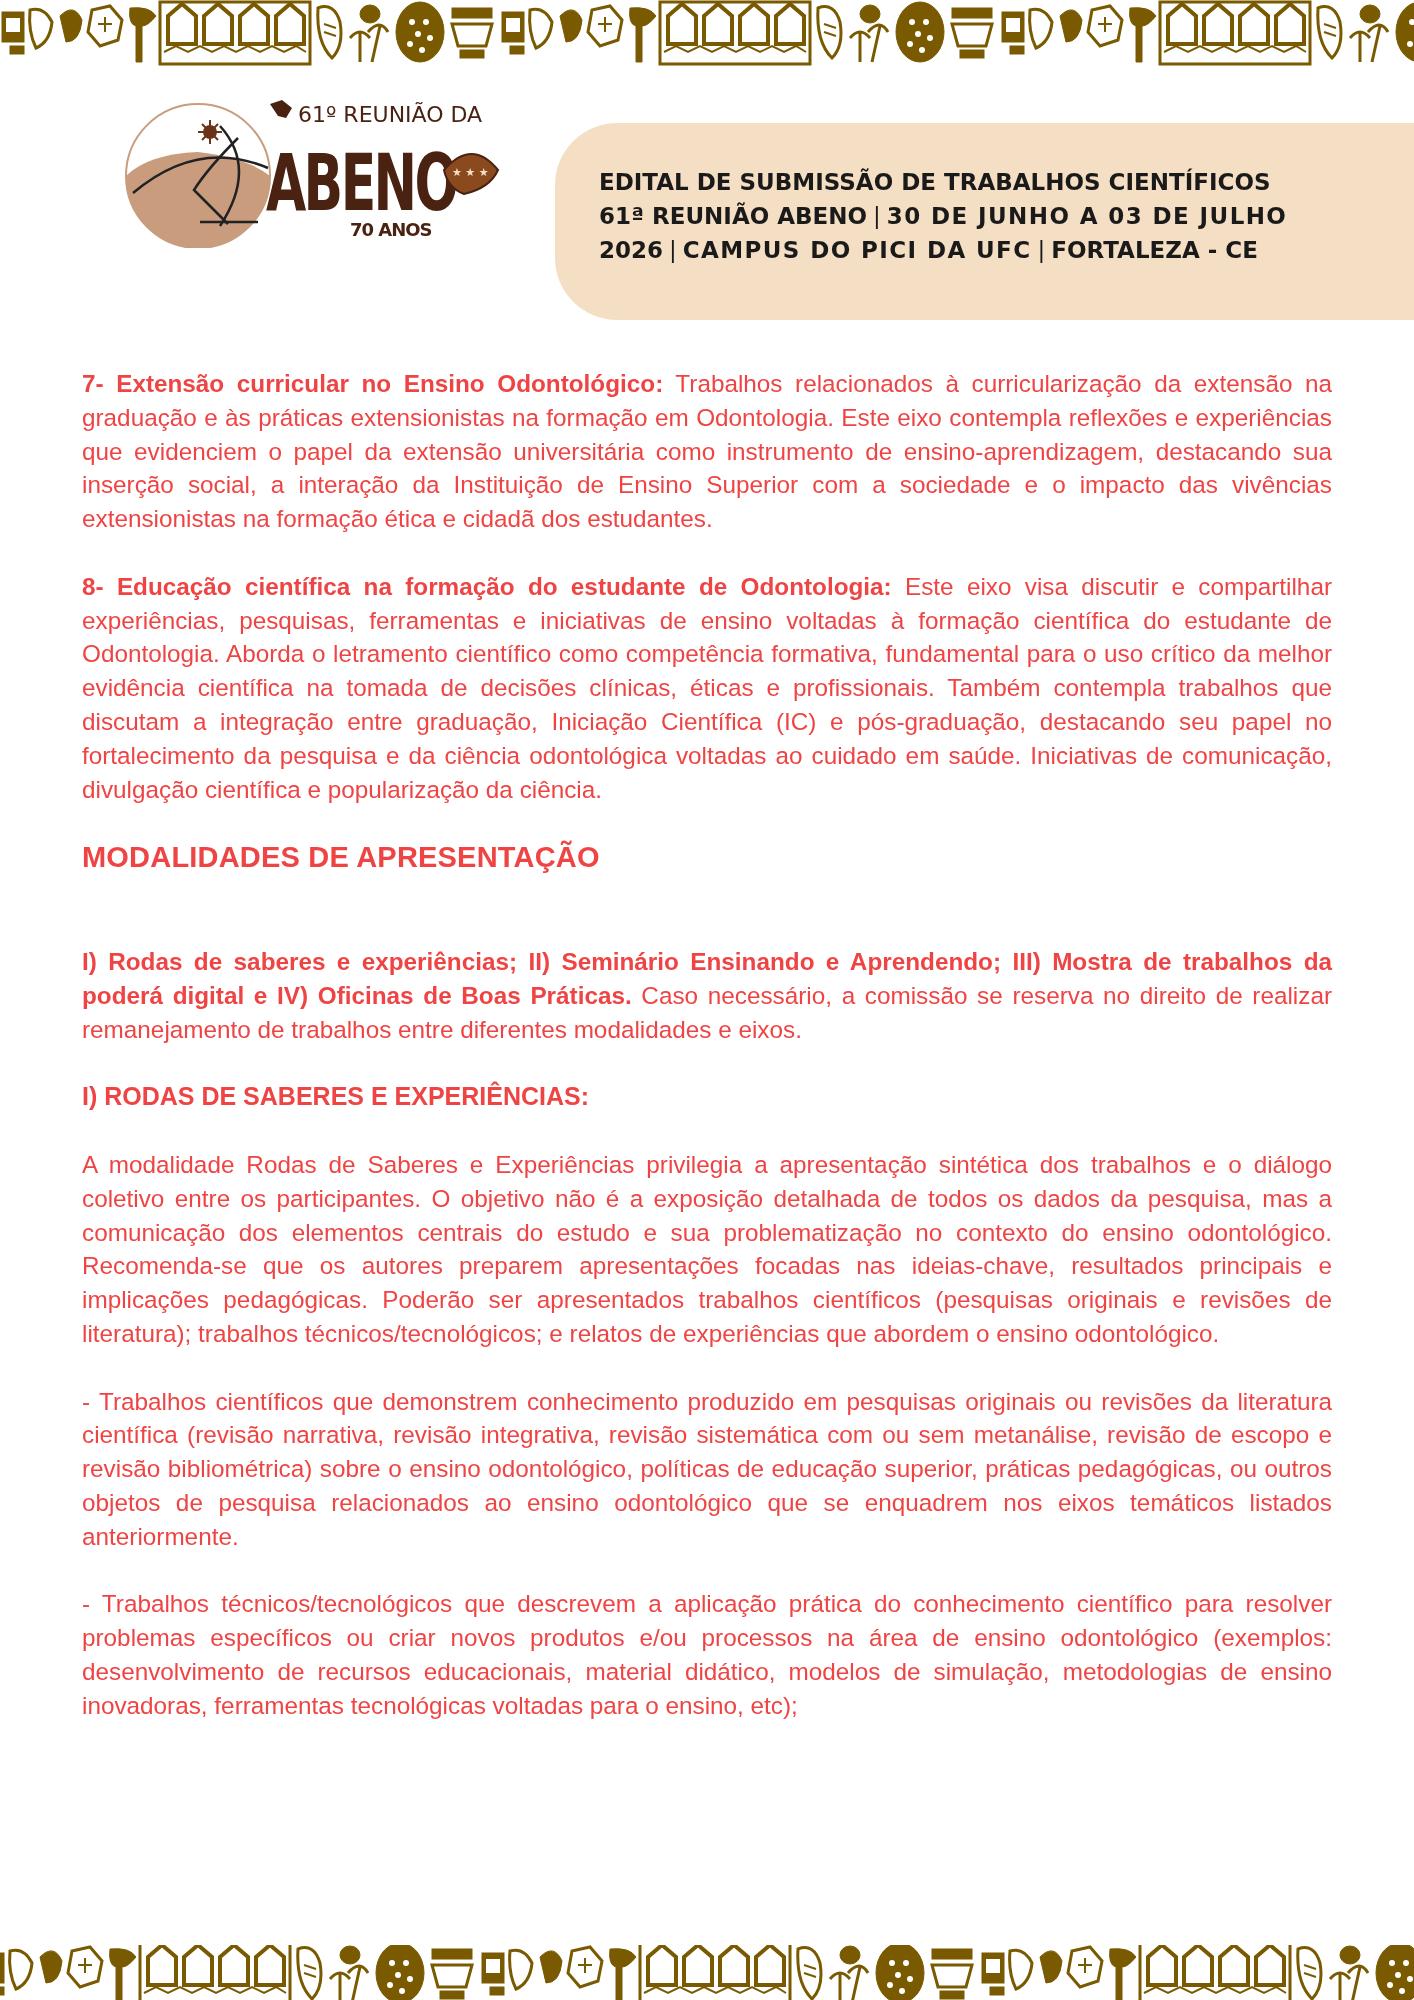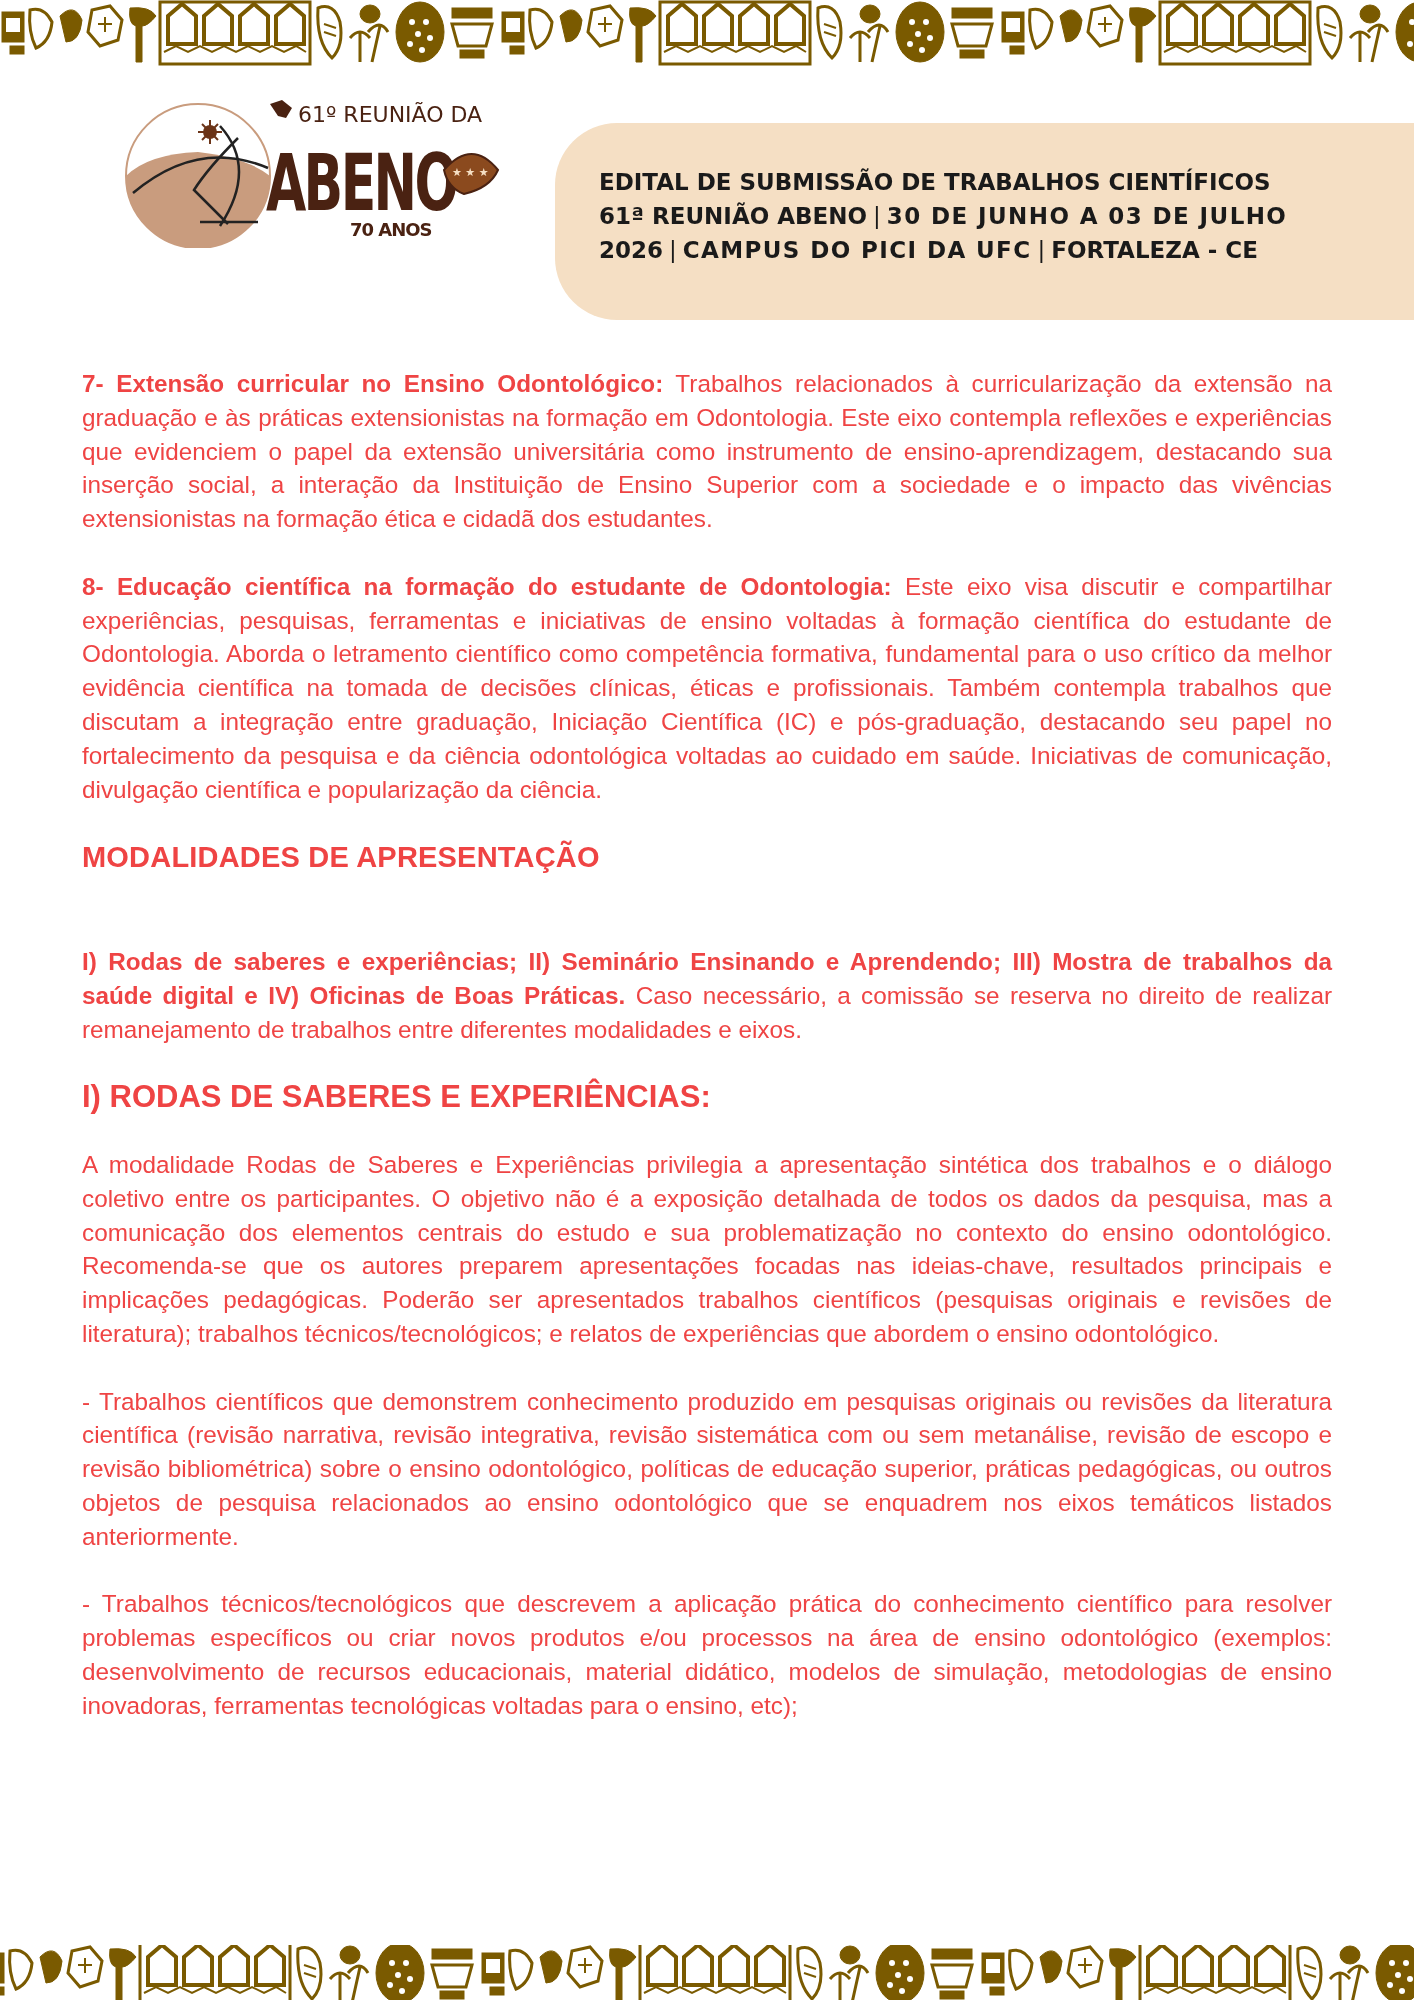--- a/index.html
+++ b/index.html
@@ -42,21 +42,21 @@
   .content {
     position: absolute; left: 82px; top: 367px; width: 1250px;
     font-family: "Liberation Sans", sans-serif; font-size: 24.3px; line-height: 33.8px;
     color: #ef4444;
   }
   .content p { margin: 0; text-align: justify; }
   .gap-1 { height: 33.8px; }
   .content h2 {
     margin: 0; font-size: 29px; font-weight: bold; line-height: 40px; letter-spacing: 0.2px;
   }
-  .content h3 { margin: 0; font-size: 31px; font-weight: bold; line-height: 33.8px; }
+  .content h3 { margin: 0; font-size: 25px; font-weight: bold; line-height: 33.8px; }
   .content b { font-weight: bold; }
 </style>
 </head>
 <body>
 
 <div class="border-band top">
   <svg width="1414" height="70" viewBox="0 0 1414 70">
     <defs>
       <g id="orn" fill="#7a5a00" stroke="#7a5a00">
         <rect x="2" y="10" width="22" height="30" fill="#7a5a00"></rect>
@@ -132,21 +132,21 @@
 </div>
 
 <div class="content">
   <p><b>7- Extensão curricular no Ensino Odontológico:</b><span> Trabalhos relacionados à curricularização da extensão na graduação e às práticas extensionistas na formação em Odontologia. Este eixo contempla reflexões e experiências que evidenciem o papel da extensão universitária como instrumento de ensino-aprendizagem, destacando sua inserção social, a interação da Instituição de Ensino Superior com a sociedade e o impacto das vivências extensionistas na formação ética e cidadã dos estudantes.</span></p>
   <div class="gap-1"></div>
   <p><b>8- Educação científica na formação do estudante de Odontologia:</b><span> Este eixo visa discutir e compartilhar experiências, pesquisas, ferramentas e iniciativas de ensino voltadas à formação científica do estudante de Odontologia. Aborda o letramento científico como competência formativa, fundamental para o uso crítico da melhor evidência científica na tomada de decisões clínicas, éticas e profissionais. Também contempla trabalhos que discutam a integração entre graduação, Iniciação Científica (IC) e pós-graduação, destacando seu papel no fortalecimento da pesquisa e da ciência odontológica voltadas ao cuidado em saúde. Iniciativas de comunicação, divulgação científica e popularização da ciência.</span></p>
   <div style="height:31px"></div>
   <h2>MODALIDADES DE APRESENTAÇÃO</h2>
   <div style="height:34px"></div>
   <div class="gap-1"></div>
-  <p><b>I) Rodas de saberes e experiências; II) Seminário Ensinando e Aprendendo; III) Mostra de trabalhos da saúde digital e IV) Oficinas de Boas Práticas.</b><span> Caso necessário, a comissão se reserva no direito de realizar remanejamento de trabalhos entre diferentes modalidades e eixos.</span></p>
+  <p><b>I) Rodas de saberes e experiências; II) Seminário Ensinando e Aprendendo; III) Mostra de trabalhos da poderá digital e IV) Oficinas de Boas Práticas.</b><span> Caso necessário, a comissão se reserva no direito de realizar remanejamento de trabalhos entre diferentes modalidades e eixos.</span></p>
   <div class="gap-1"></div>
   <h3>I) RODAS DE SABERES E EXPERIÊNCIAS:</h3>
   <div class="gap-1"></div>
   <p>A modalidade Rodas de Saberes e Experiências privilegia a apresentação sintética dos trabalhos e o diálogo coletivo entre os participantes. O objetivo não é a exposição detalhada de todos os dados da pesquisa, mas a comunicação dos elementos centrais do estudo e sua problematização no contexto do ensino odontológico. Recomenda-se que os autores preparem apresentações focadas nas ideias-chave, resultados principais e implicações pedagógicas. Poderão ser apresentados trabalhos científicos (pesquisas originais e revisões de literatura); trabalhos técnicos/tecnológicos; e relatos de experiências que abordem o ensino odontológico.</p>
   <div class="gap-1"></div>
   <p>- Trabalhos científicos que demonstrem conhecimento produzido em pesquisas originais ou revisões da literatura científica (revisão narrativa, revisão integrativa, revisão sistemática com ou sem metanálise, revisão de escopo e revisão bibliométrica) sobre o ensino odontológico, políticas de educação superior, práticas pedagógicas, ou outros objetos de pesquisa relacionados ao ensino odontológico que se enquadrem nos eixos temáticos listados anteriormente.</p>
   <div class="gap-1"></div>
   <p>- Trabalhos técnicos/tecnológicos que descrevem a aplicação prática do conhecimento científico para resolver problemas específicos ou criar novos produtos e/ou processos na área de ensino odontológico (exemplos: desenvolvimento de recursos educacionais, material didático, modelos de simulação, metodologias de ensino inovadoras, ferramentas tecnológicas voltadas para o ensino, etc);</p>
 </div>
 

